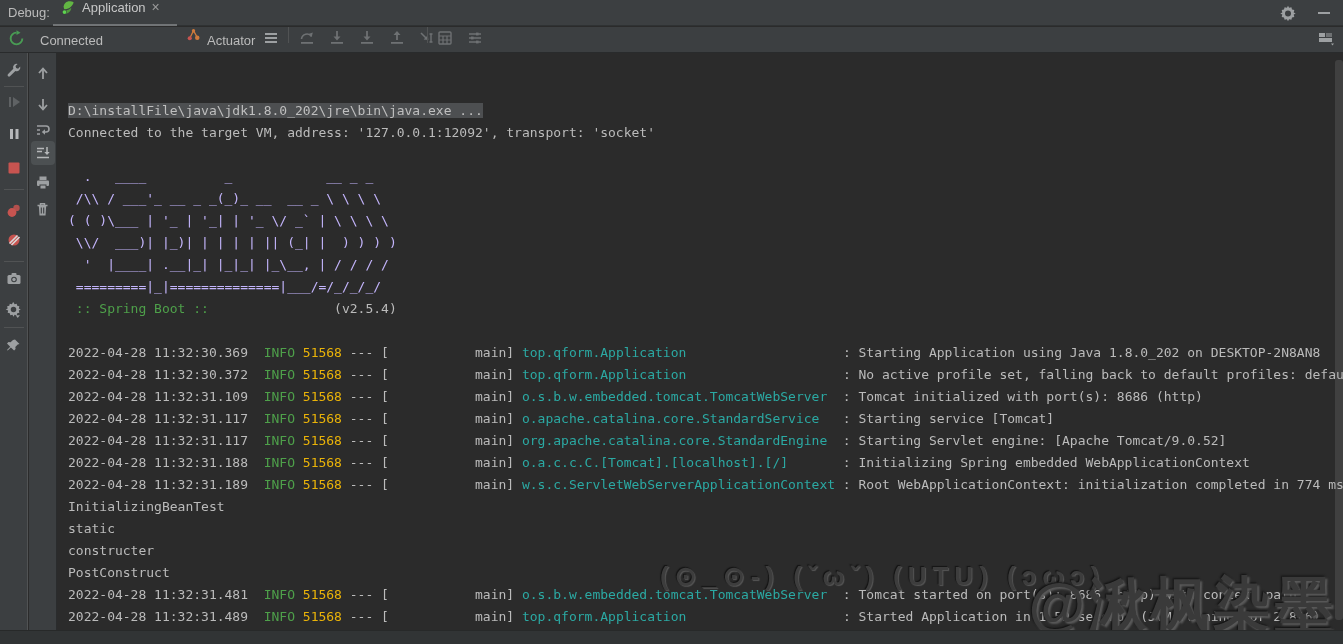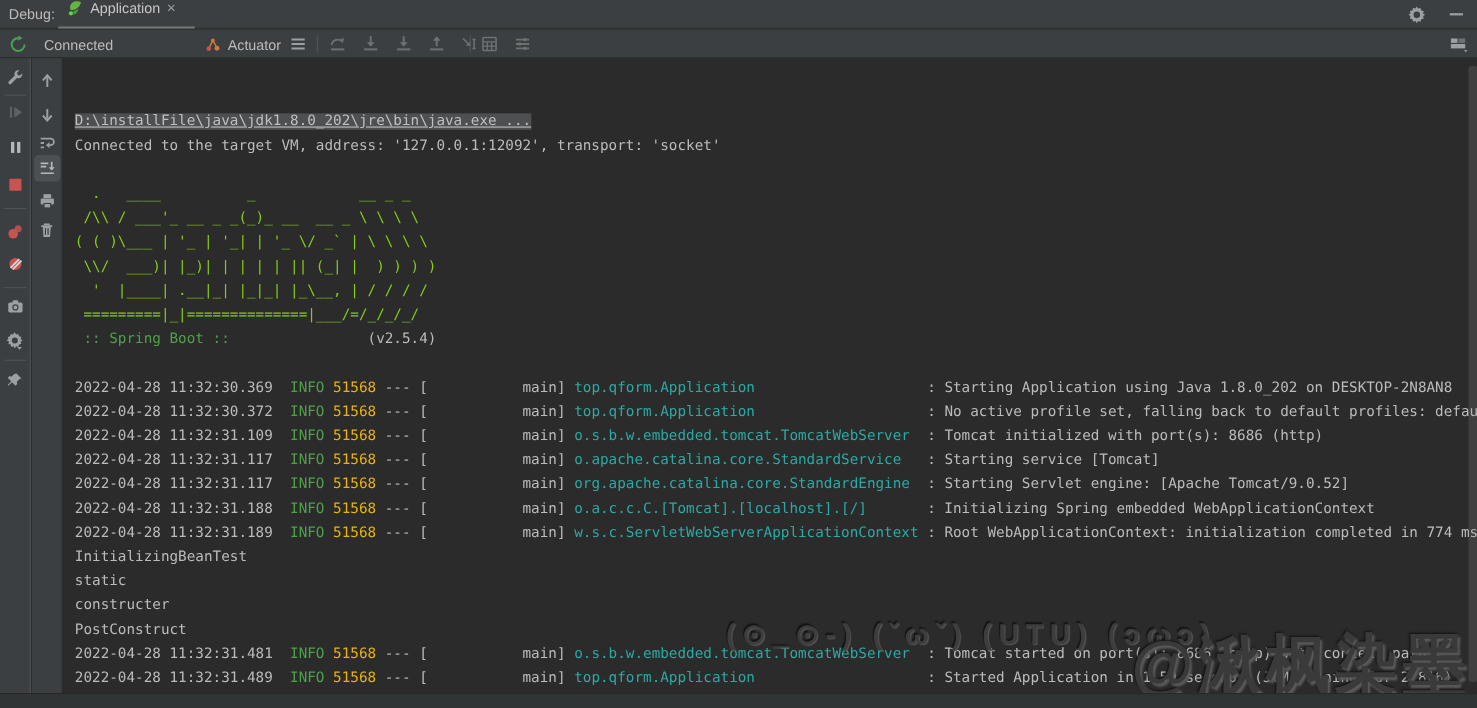--- a/index.html
+++ b/index.html
@@ -12,38 +12,38 @@
   
   .titlebar{position:absolute;top:0;left:0;right:0;height:26px;background:#3c3f41;border-bottom:1px solid #2f3233;}
   .debug-label{position:absolute;left:8px;top:5px;color:#bbbbbb;font-size:13px;}
   .app-tab{position:absolute;left:53px;top:0;height:25px;width:124px;display:flex;align-items:flex-start;padding:0 6px 0 7px;gap:6px;}
   .app-tab .underline{position:absolute;left:0;right:0;bottom:-1px;height:2px;background:#717476;}
   .app-tab-label{color:#c7c7c7;font-size:13px;}
   .tab-close{color:#9b9b9b;font-size:14px;line-height:14px;cursor:pointer;}
   .title-right{position:absolute;right:8px;top:0;height:26px;display:flex;align-items:center;gap:14px;}
   
   .toolbar{position:absolute;top:27px;left:0;right:0;height:26px;background:#3c3f41;border-bottom:1px solid #292b2c;}
-  .tb-abs{position:absolute;top:0;height:26px;display:flex;align-items:center;}
+  .tb-abs{position:absolute;top:0;height:26px;display:flex;}
   .view-tab{color:#bbbbbb;font-size:13px;padding:0 4px;height:26px;display:flex;align-items:center;position:relative;cursor:default;}
   .view-tab.selected .tab-underline{position:absolute;left:-2px;right:-2px;bottom:0;height:2px;background:#767a7c;}
   .vsep{width:1px;height:16px;background:#515354;}
   .icon-btn{width:22px;height:22px;display:flex;align-items:center;justify-content:center;}
   
   .lcol1{position:absolute;top:53px;left:0;width:28px;bottom:14px;background:#3c3f41;border-right:1px solid #515354;}
   .lcol2{position:absolute;top:53px;left:29px;width:28px;bottom:14px;background:#3c3f41;border-right:1px solid #2a2c2d;}
   .lic{position:absolute;left:0;width:100%;height:20px;display:flex;align-items:center;justify-content:center;}
   .ldiv{position:absolute;left:4px;width:20px;height:1px;background:#515354;}
   .sel-box{position:absolute;left:2px;width:24px;height:24px;border-radius:4px;background:#4c5052;display:flex;align-items:center;justify-content:center;}
   
   .console{position:absolute;left:58px;top:53px;right:0;bottom:0;background:#2b2b2b;overflow:hidden;
     font-family:"DejaVu Sans Mono","Liberation Mono",monospace;font-size:13px;line-height:22px;
     padding:3px 0 0 10px;white-space:pre;cursor:text;}
   .cline{height:22px;}
-  .p{color:#bbbbbb;} .d{color:#84cc16;} .g{color:#4ea04a;} .v{color:#eab308;} .t{color:#2ba9a3;text-align:right;}
-  .sel{background:#4d4f51;color:#bfbfbf;text-decoration:underline;}
+  .p{color:#bbbbbb;} .d{color:#c4b5fd;} .g{color:#4ea04a;} .v{color:#eab308;} .t{color:#2ba9a3;text-align:right;}
+  .sel{background:#4d4f51;color:#bfbfbf;}
   
   .wm-emoticons{position:absolute;left:660px;top:561px;width:670px;color:#3d3d3d;font-size:26px;letter-spacing:6px;
     text-shadow:1px 1px 1px #565656,-1px -1px 1px #141414;font-weight:bold;pointer-events:none;}
   .wm-signature{position:absolute;right:6px;top:566px;color:#3a3a3a;font-size:58px;font-weight:bold;letter-spacing:4px;
     text-shadow:2px 2px 2px #5a5a5a,-1px -1px 2px #111111;pointer-events:none;}
   
   .vscroll{position:absolute;right:0;top:60px;width:8px;height:560px;background:rgba(158,158,158,0.18);border-radius:3px;}
   .bottom-band{position:absolute;left:0;right:0;bottom:0;height:14px;background:#313435;border-top:1px solid #272929;}
   svg{display:block;}
 </style>

